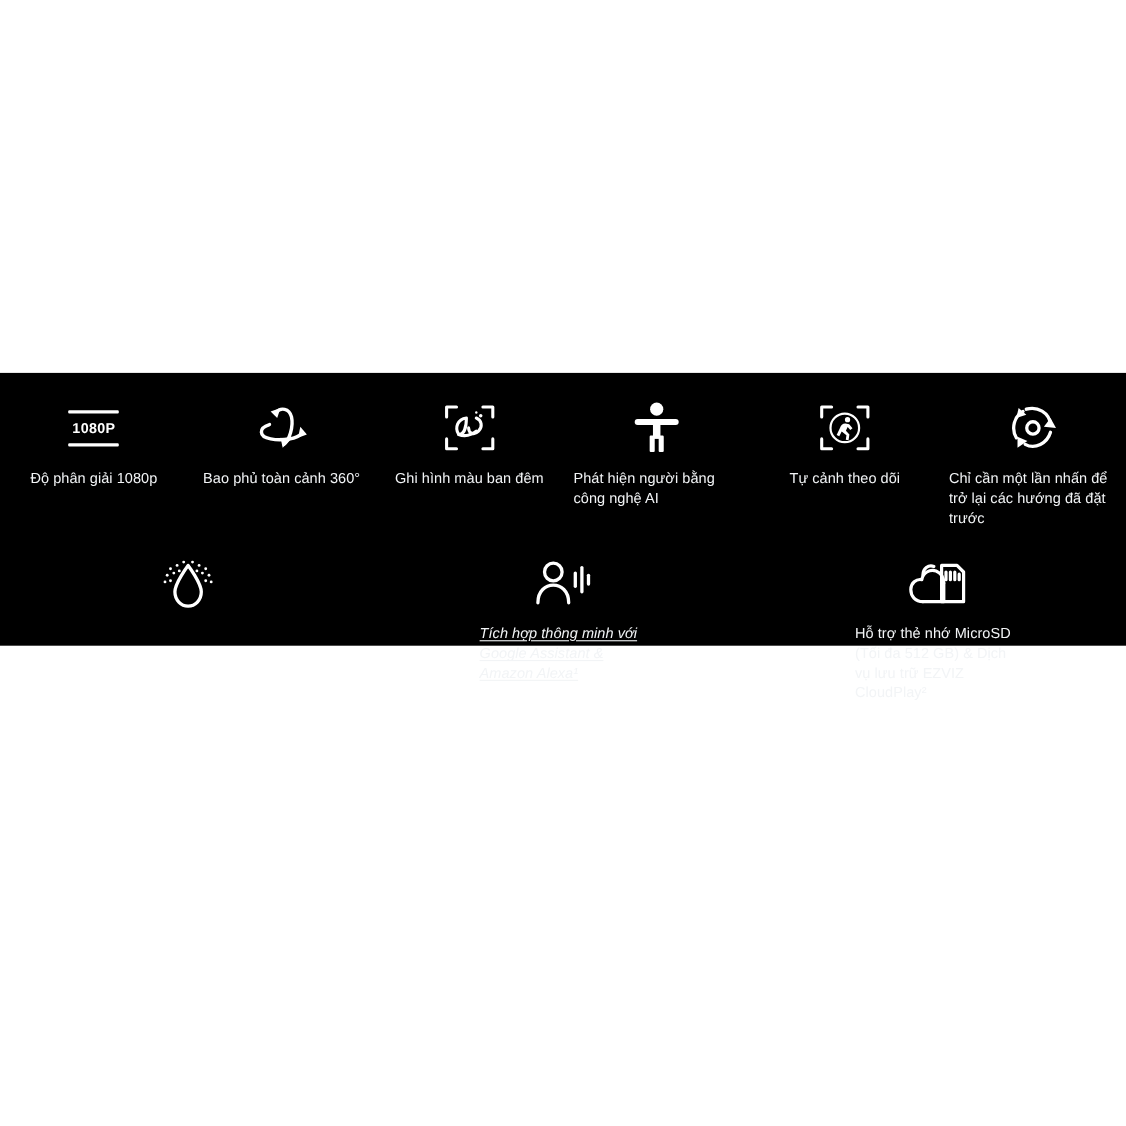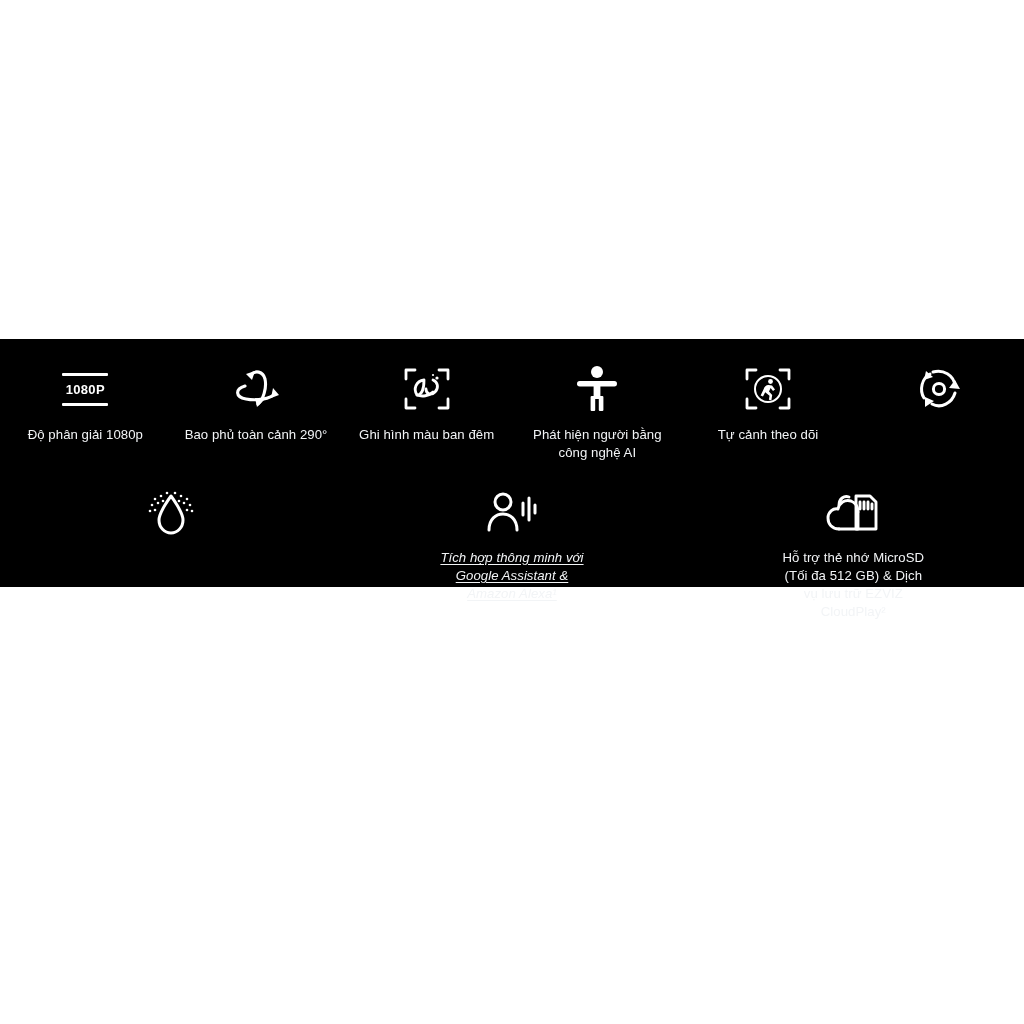--- a/index.html
+++ b/index.html
@@ -77,21 +77,21 @@
     font-weight: bold;
     letter-spacing: 0.3px;
     line-height: 1;
     margin: 7px 0 7px 0;
   }
 
   .feature-label {
     color: #f2f4f6;
     font-size: 13.2px;
     line-height: 1.37;
-    text-align: center;
+    text-align: left;
     max-width: 152px;
     letter-spacing: 0.05px;
   }
 
   .feature-label.link-label {
     font-style: italic;
     text-decoration: underline;
     text-underline-offset: 2px;
     cursor: pointer;
   }
@@ -121,21 +121,21 @@
           <svg width="54" height="50" viewBox="0 0 54 50">
             <g fill="none" stroke="#ffffff" stroke-width="3.1" stroke-linecap="round" stroke-linejoin="round">
               <path d="M16 22 C6 25, 6 33, 17 35 C27 37, 42 35, 45 30"></path>
               <path d="M22 11 C26 6, 34 7, 36 15 C38 24, 34 36, 29 40"></path>
             </g>
             <polygon points="44,24 50,31 42,34" fill="#ffffff"></polygon>
             <polygon points="23,16 17,10 26,7" fill="#ffffff"></polygon>
             <polygon points="35,36 28,43 26,34" fill="#ffffff"></polygon>
           </svg>
         </div>
-        <div class="feature-label">Bao phủ toàn cảnh 290°</div>
+        <div class="feature-label">Bao phủ toàn cảnh 360°</div>
       </div>
 
       <div class="feature-cell">
         <div class="icon-wrap">
           <svg width="50" height="50" viewBox="0 0 50 50">
             <g fill="none" stroke="#ffffff" stroke-width="2.8" stroke-linecap="round" stroke-linejoin="round">
               <path d="M4 15 L4 6 L13 6"></path>
               <path d="M37 6 L46 6 L46 15"></path>
               <path d="M46 35 L46 44 L37 44"></path>
               <path d="M13 44 L4 44 L4 35"></path>
@@ -189,20 +189,21 @@
               <circle cx="25" cy="24" r="5.6" stroke-width="3"></circle>
               <path d="M19 7 C29 4, 40 10, 41 21"></path>
               <path d="M41 28 C38 38, 27 44, 18 39"></path>
               <path d="M10 33 C5 25, 8 13, 16 9"></path>
             </g>
             <polygon points="41,15 46,24 35,23" fill="#ffffff"></polygon>
             <polygon points="20,36 11,42 11,32" fill="#ffffff"></polygon>
             <polygon points="12,6 19,12 10,15" fill="#ffffff"></polygon>
           </svg>
         </div>
+        <div class="feature-label">Chỉ cần một lần nhấn để trở lại các hướng đã đặt trước</div>
       </div>
 
     </div>
 
     <div class="feature-row row-2">
 
 
 
       <div class="feature-cell">
         <div class="icon-wrap">

